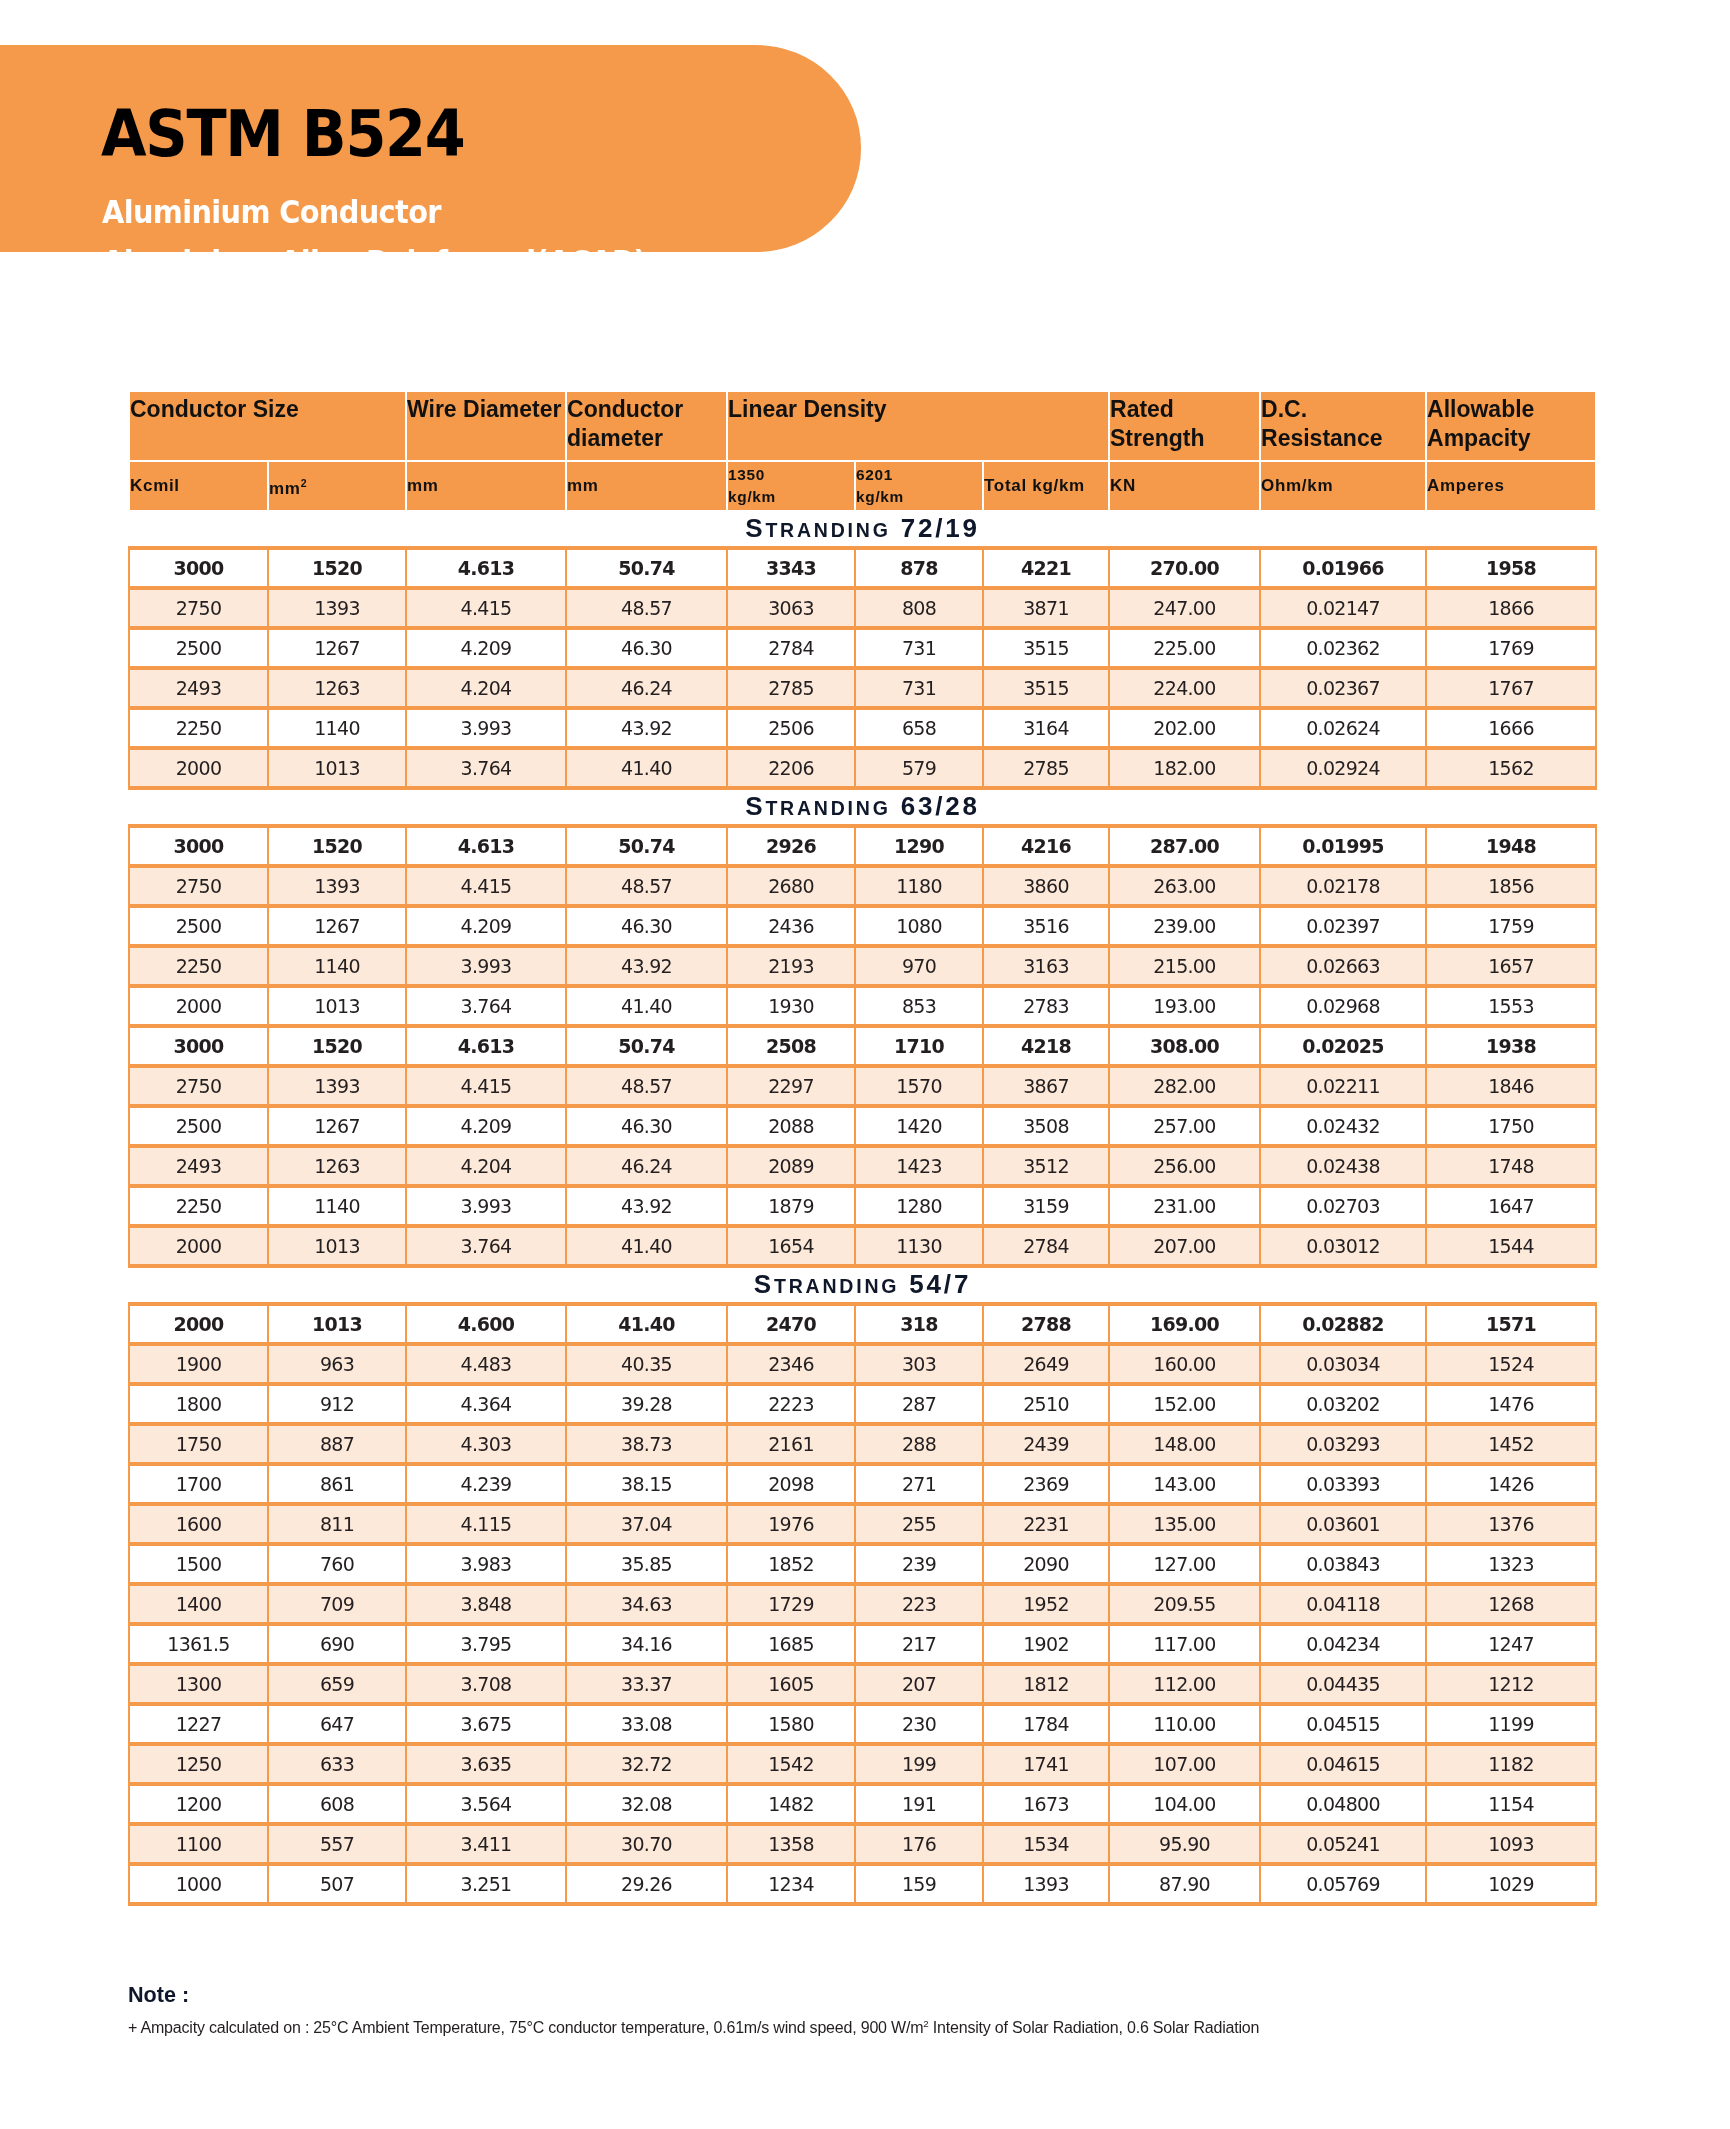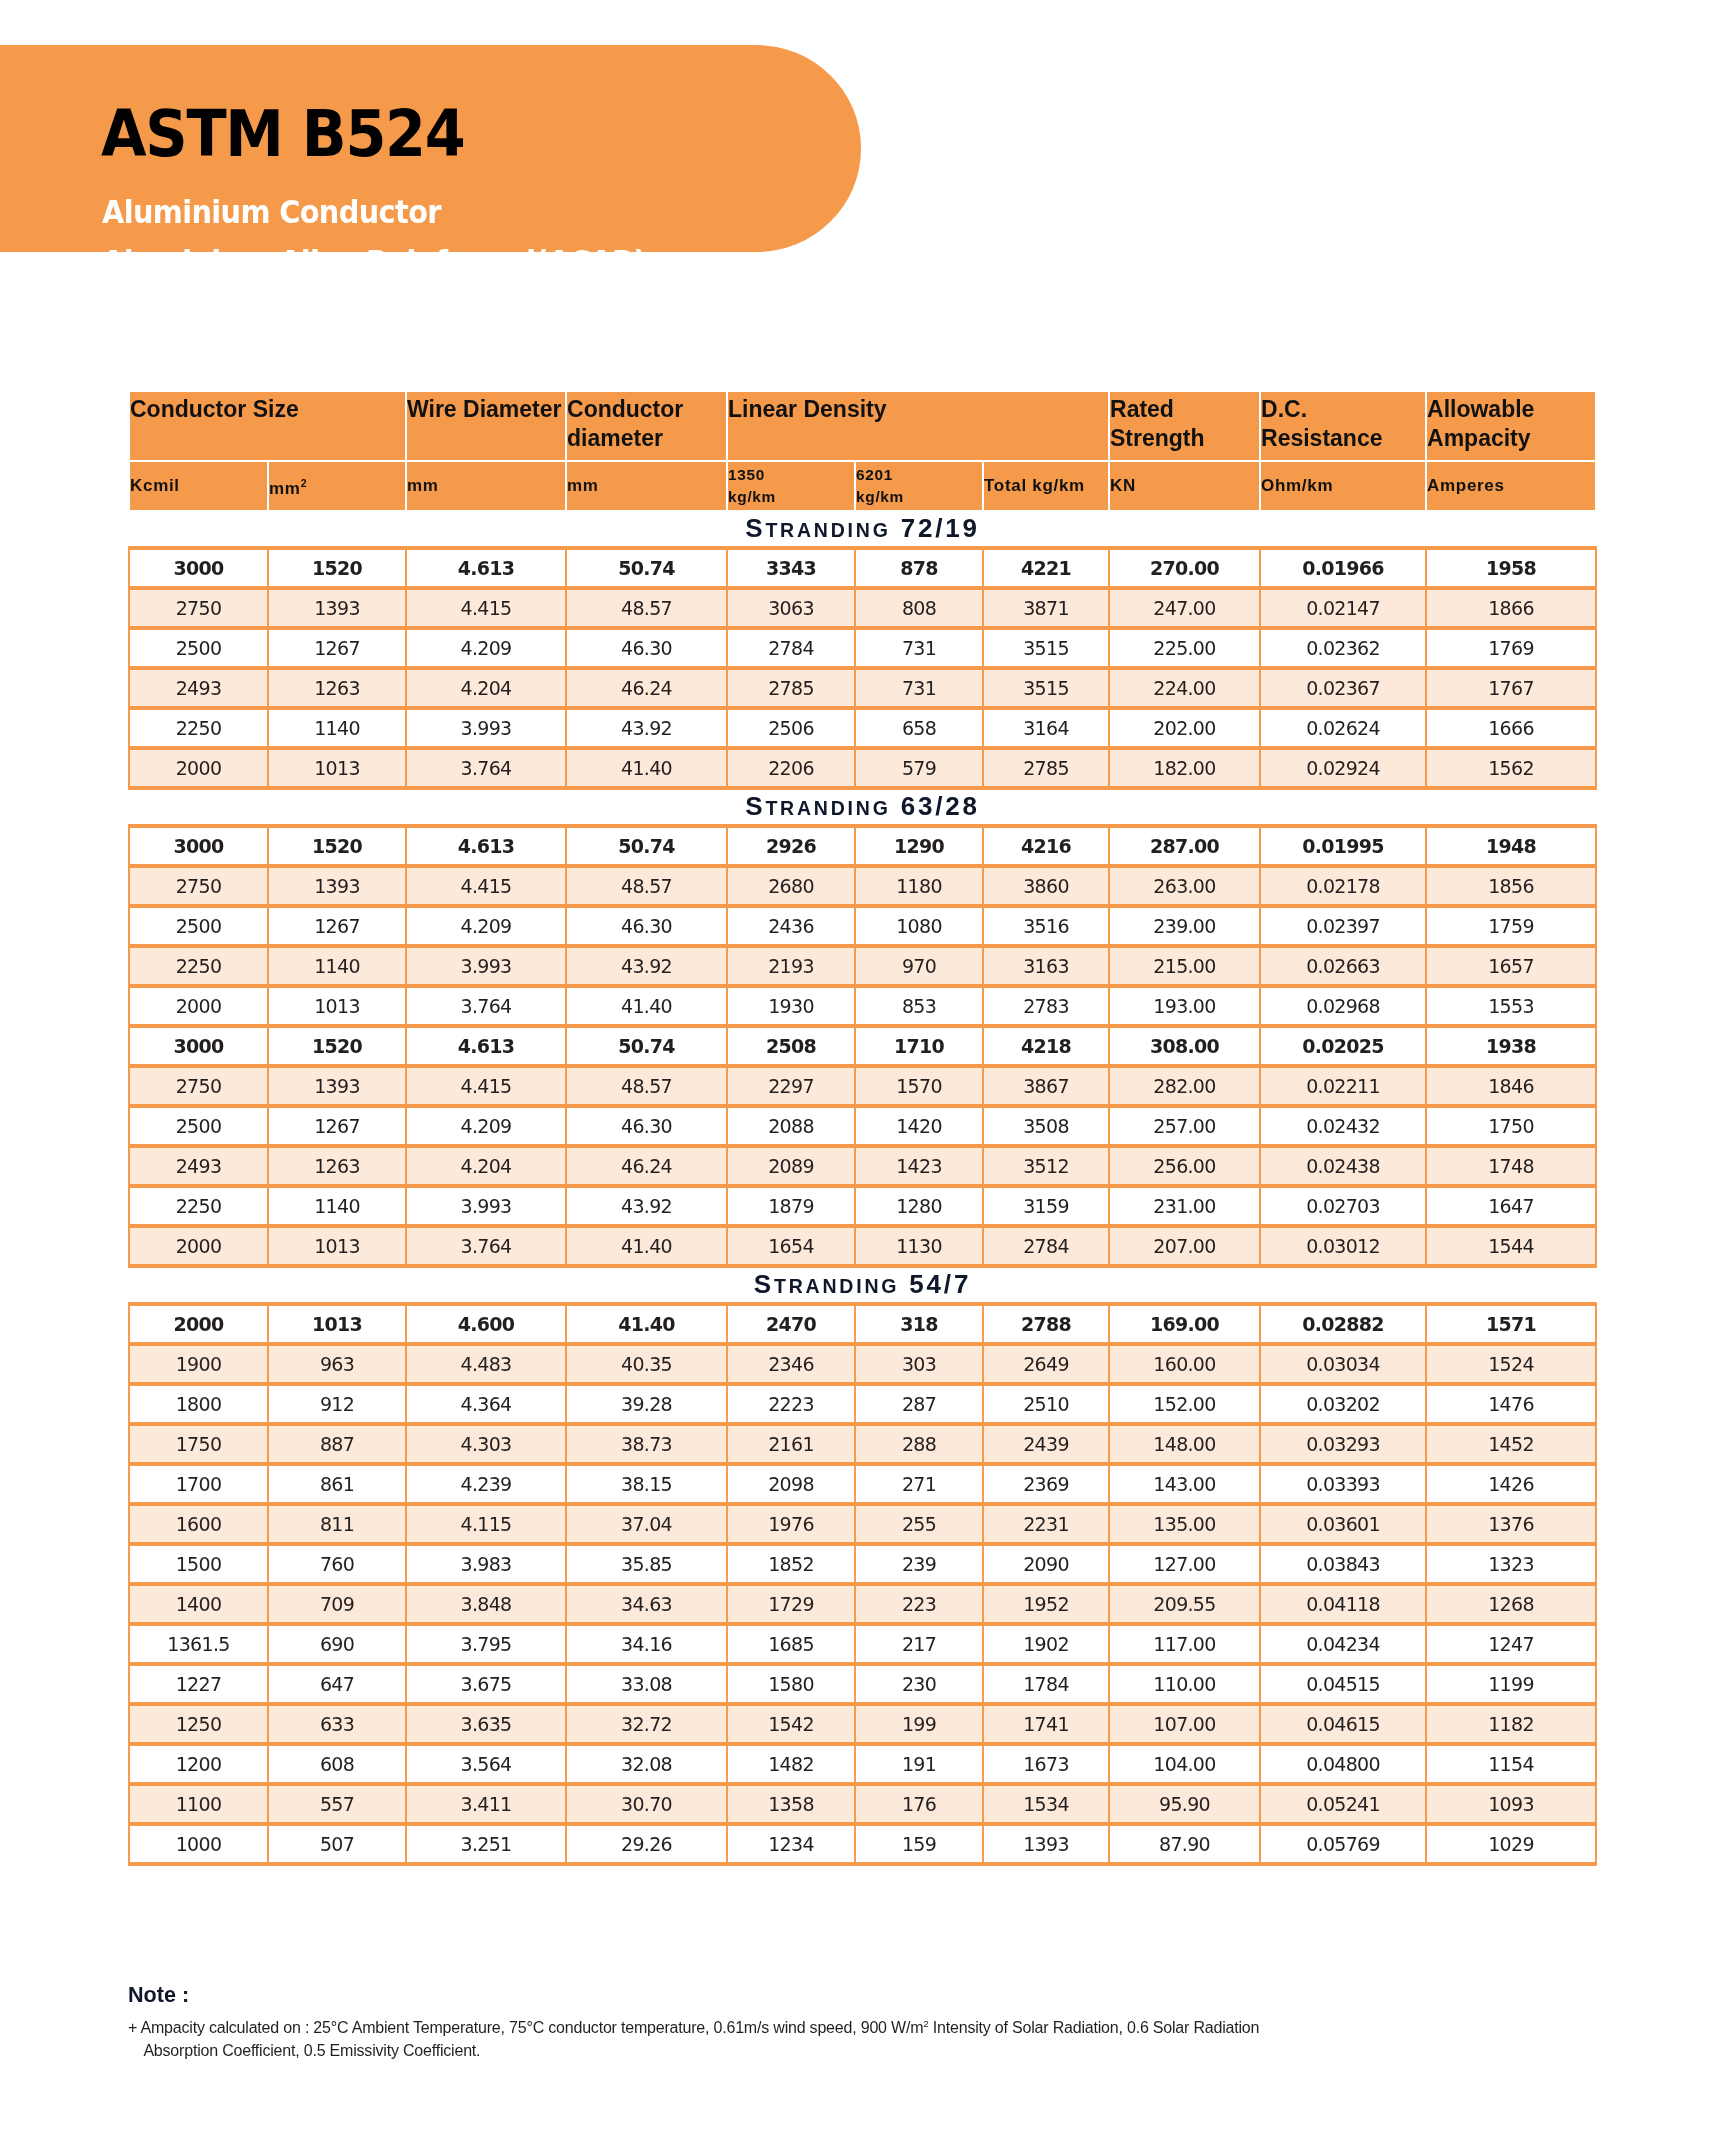--- a/index.html
+++ b/index.html
@@ -438,20 +438,32 @@
           <td class="cell">690</td>
           <td class="cell">3.795</td>
           <td class="cell">34.16</td>
           <td class="cell">1685</td>
           <td class="cell">217</td>
           <td class="cell">1902</td>
           <td class="cell">117.00</td>
           <td class="cell">0.04234</td>
           <td class="cell">1247</td>
         </tr>
+        <tr class="alt">
+          <td class="cell">1300</td>
+          <td class="cell">659</td>
+          <td class="cell">3.708</td>
+          <td class="cell">33.37</td>
+          <td class="cell">1605</td>
+          <td class="cell">207</td>
+          <td class="cell">1812</td>
+          <td class="cell">112.00</td>
+          <td class="cell">0.04435</td>
+          <td class="cell">1212</td>
+        </tr>
         <tr class="norm">
           <td class="cell">1227</td>
           <td class="cell">647</td>
           <td class="cell">3.675</td>
           <td class="cell">33.08</td>
           <td class="cell">1580</td>
           <td class="cell">230</td>
           <td class="cell">1784</td>
           <td class="cell">110.00</td>
           <td class="cell">0.04515</td>
@@ -507,15 +519,14 @@
         </tr>
       </tbody>
   </table>
 </div>
 
 <div class="note">
   <div class="note-title">Note :</div>
   <div class="note-text">
     <span>+ Ampacity calculated on : 25°C Ambient Temperature, 75°C conductor temperature, 0.61m/s wind speed, 900 W/m</span><sup>2</sup><span> Intensity of Solar Radiation, 0.6 Solar Radiation</span>
   </div>
-  <div class="note-text" style="margin-top:0; padding-left:15.4px;">Absorption Coefficient, 0.5 Emissivity Coefficient.</div>
 </div>
 
 
 </body></html>

